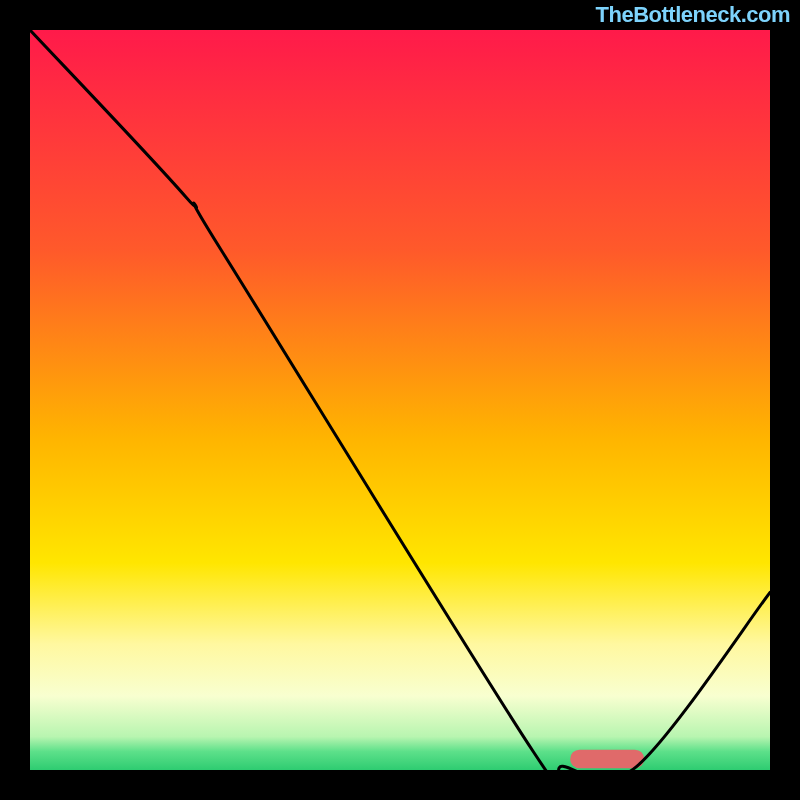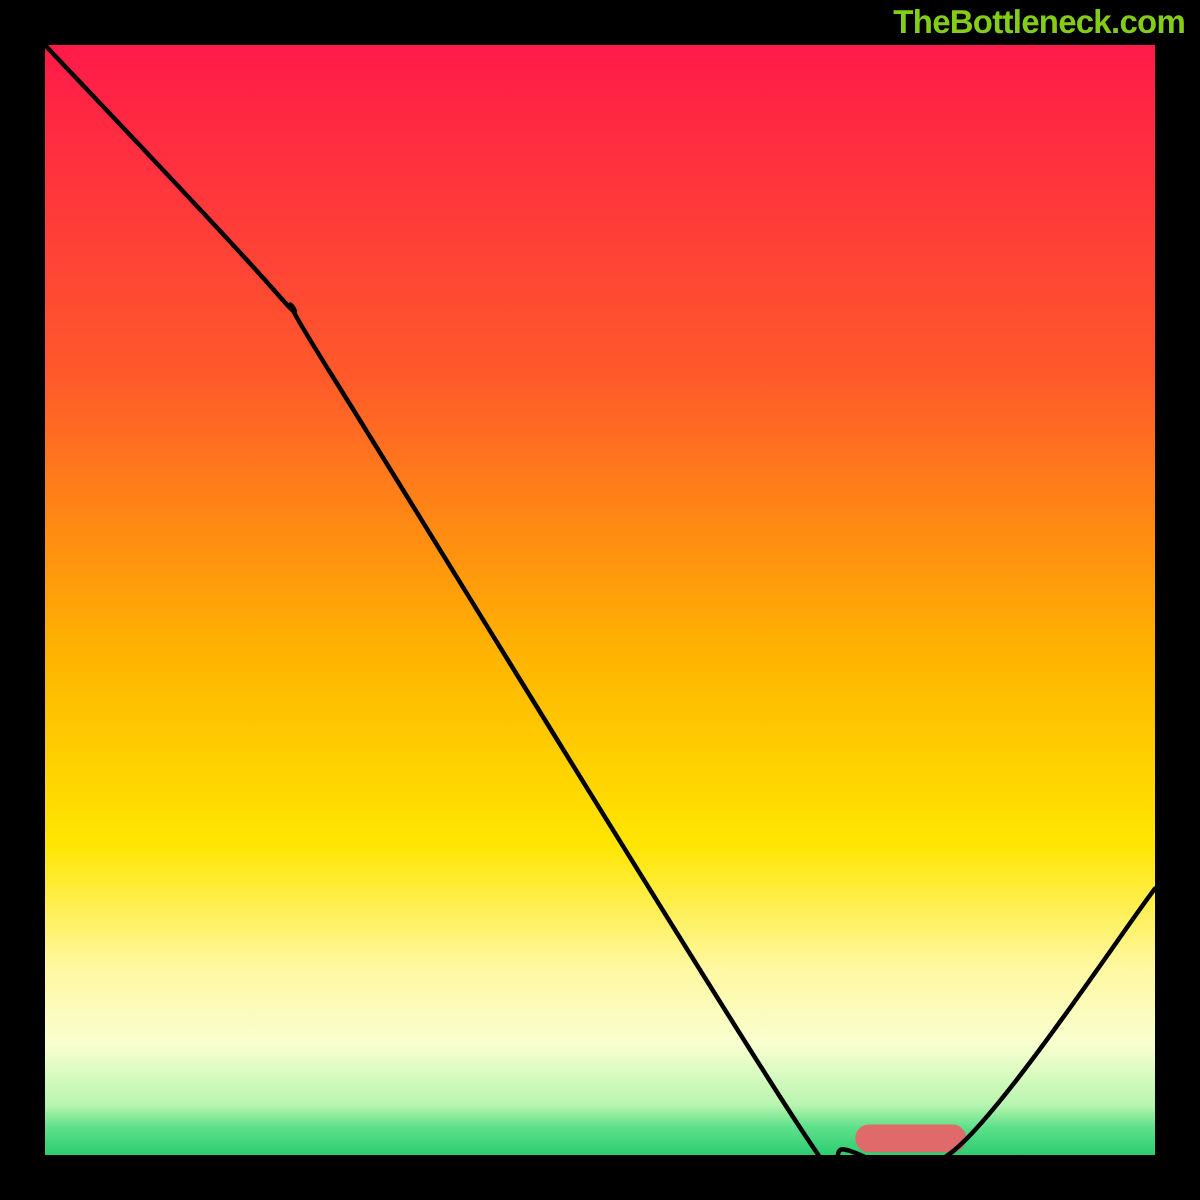--- a/index.html
+++ b/index.html
@@ -14,21 +14,21 @@
   .outer {
     position: relative;
     width: 800px;
     height: 800px;
     background: #000;
   }
   .watermark {
     position: absolute;
     top: 2px;
     right: 10px;
-    color: #84cc16;
+    color: #7dd3fc;
     font-size: 22px;
     font-weight: bold;
     letter-spacing: -0.5px;
     z-index: 10;
   }
   .plot {
     position: absolute;
     left: 30px;
     top: 30px;
     width: 740px;

